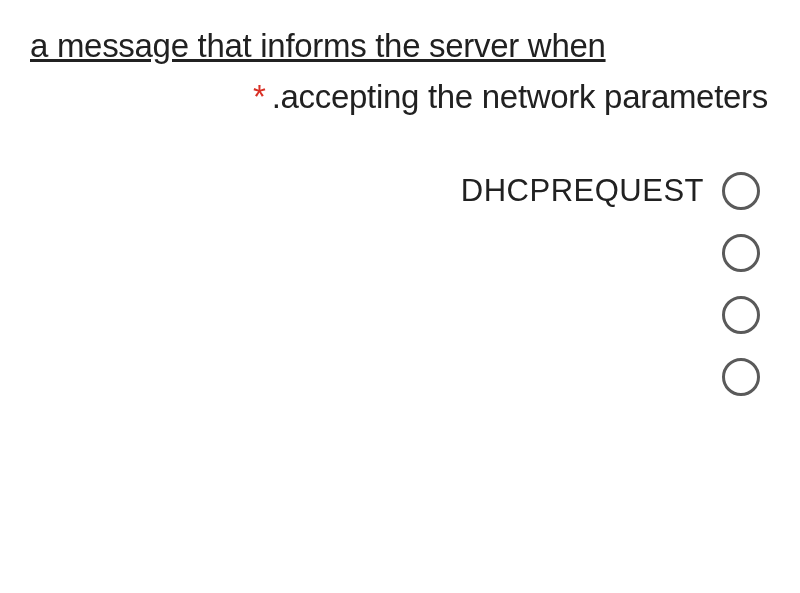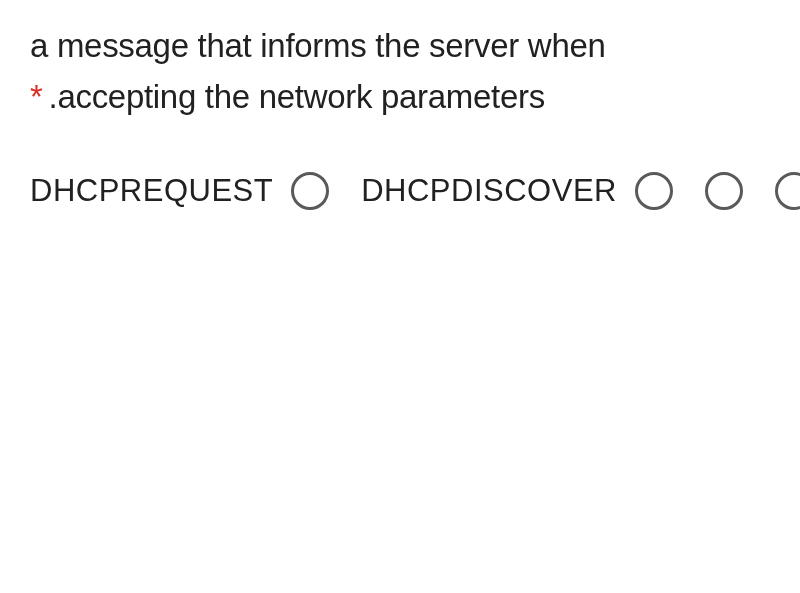--- a/index.html
+++ b/index.html
@@ -18,33 +18,35 @@
       font-size: 33px;
       color: #212121;
       line-height: 1.55;
       text-align: right;
       letter-spacing: -0.3px;
       margin-bottom: 50px;
     }
     .question-line1 {
       display: block;
       text-align: left;
+      text-decoration: underline;
     }
     .question-line2 {
       display: block;
-      text-align: left;
+      text-align: right;
       padding-right: 2px;
     }
     .required-asterisk {
       color: #d93025;
       margin-right: 6px;
     }
     .options-container {
       display: flex;
-      gap: 32px;
+      flex-direction: column;
+      gap: 24px;
       padding-right: 10px;
     }
     .option-row {
       display: flex;
       justify-content: flex-end;
       align-items: center;
       gap: 18px;
     }
     .option-label {
       font-size: 31px;
@@ -70,21 +72,20 @@
     <span class="required-asterisk">*</span><span>.accepting the network parameters</span>
   </span>
 </div>
 
 <div class="options-container">
   <div class="option-row">
     <span class="option-label">DHCPREQUEST</span>
     <span class="radio-circle"></span>
   </div>
   <div class="option-row">
-    <span class="option-label">DHCPDISCOVER</span>
     <span class="radio-circle"></span>
   </div>
   <div class="option-row">
     <span class="radio-circle"></span>
   </div>
   <div class="option-row">
     <span class="radio-circle"></span>
   </div>
 </div>
 

